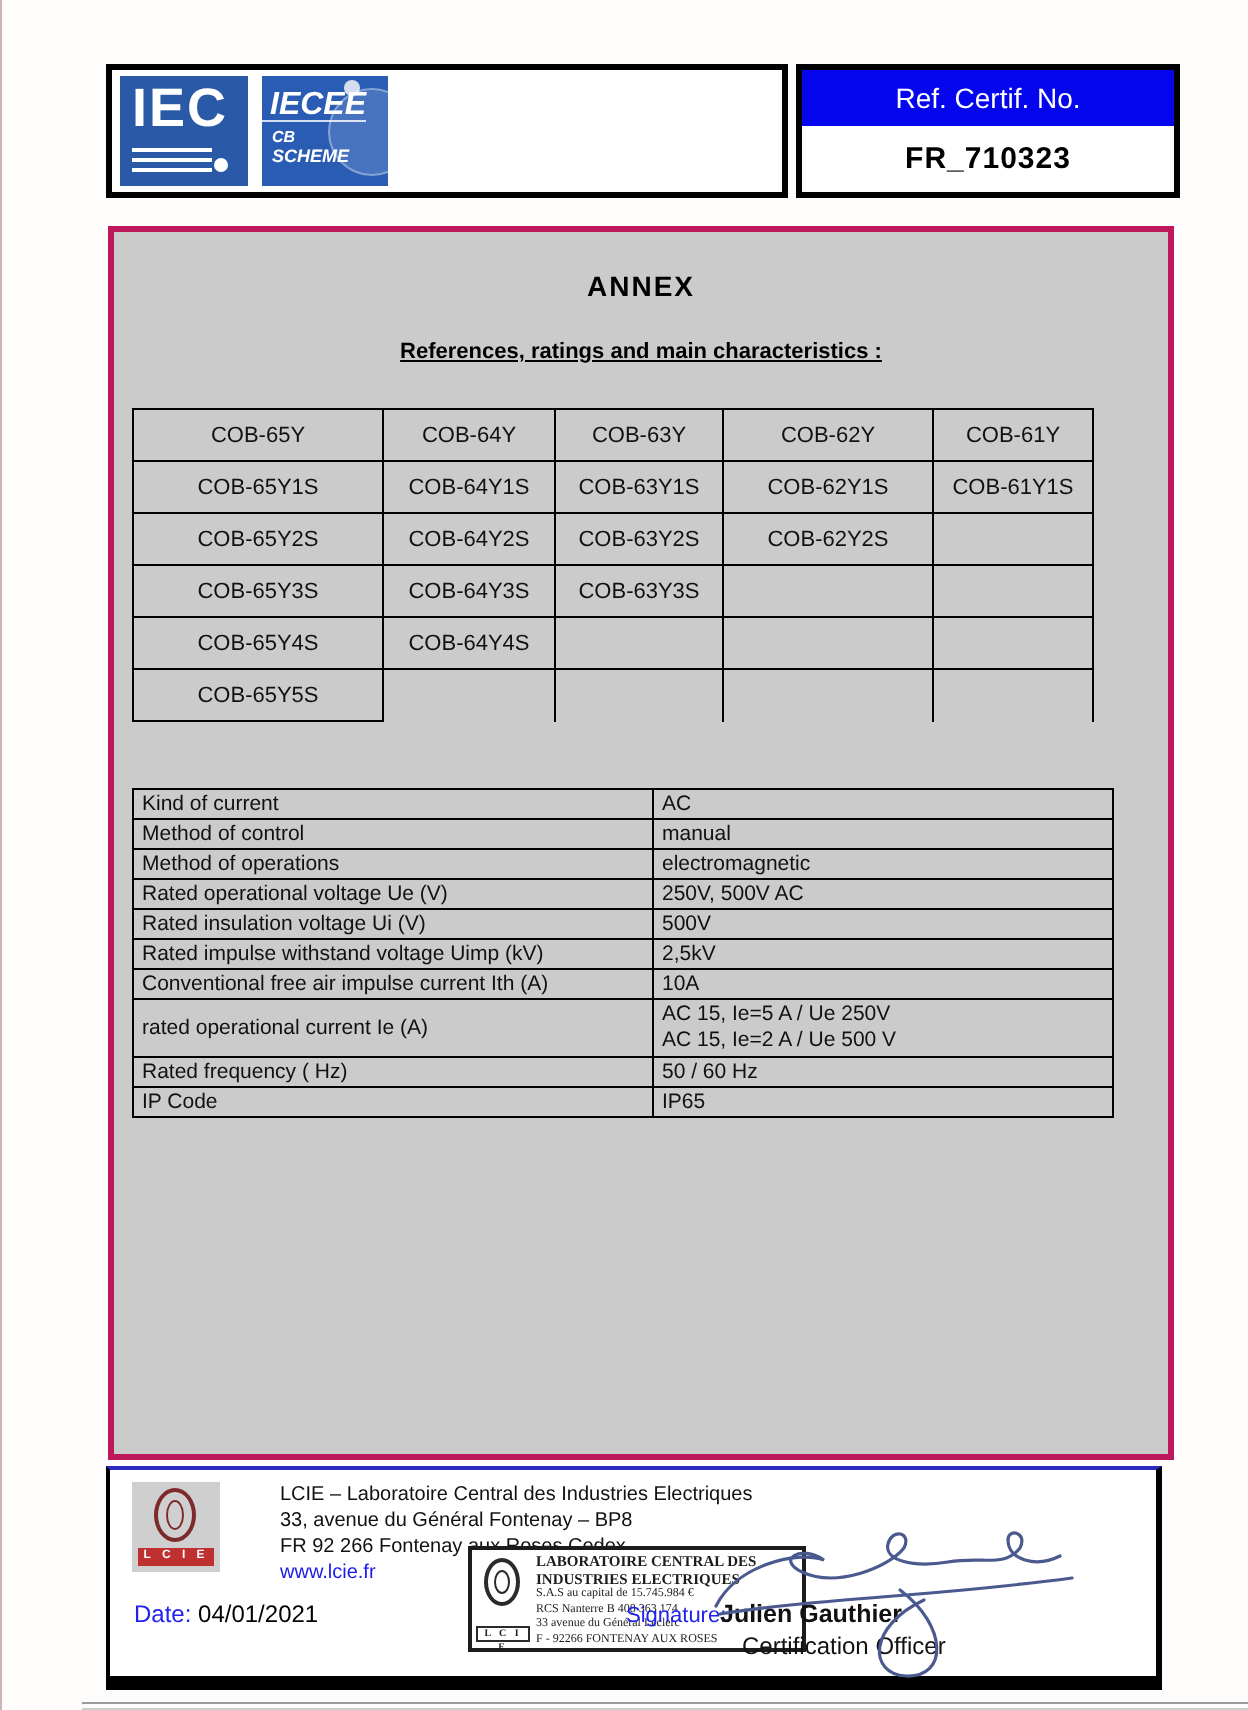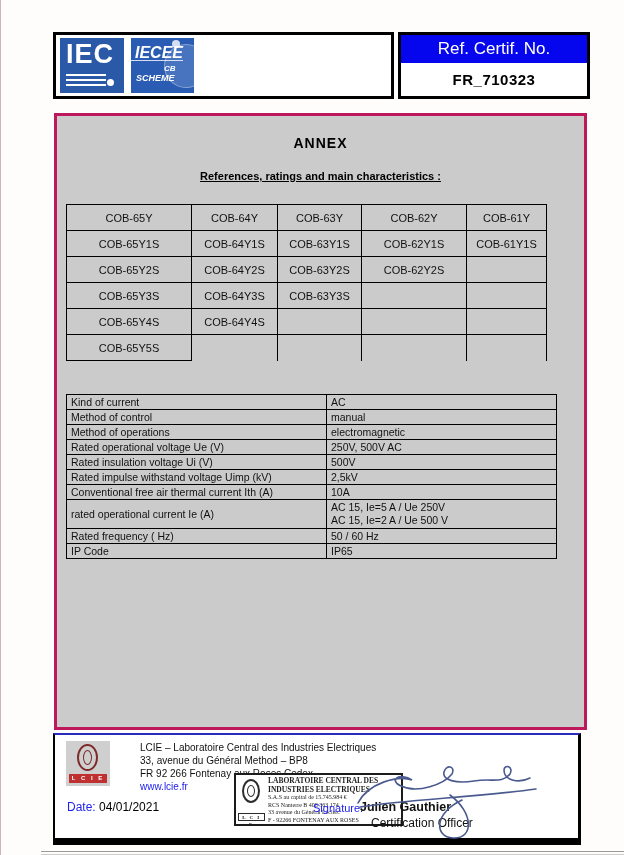--- a/index.html
+++ b/index.html
@@ -21,25 +21,25 @@
   .iec-lines { position:absolute; left:6px; bottom:7px; width:40px; }
   .iec-lines div { height:2px; background:#fff; margin-top:3px; }
   .iec-dot { position:absolute; right:10px; bottom:7px; width:7px; height:7px; border-radius:50%; background:#fff; }
   .iecee-logo { position:absolute; left:75px; top:3px; width:63px; height:55px;
     background:#2a5cb4; color:#fff; overflow:hidden; font-style:italic; font-weight:bold; }
   .iecee-globe { position:absolute; right:-14px; top:6px; width:44px; height:44px; border-radius:50%;
     background:rgba(255,255,255,0.14); border:1px solid rgba(255,255,255,0.35); }
   .iecee-dot { position:absolute; right:14px; top:2px; width:8px; height:8px; border-radius:50%; background:rgba(255,255,255,.8); }
   .iecee-word { position:relative; font-size:16px; letter-spacing:0; padding:8px 0 0 4px; line-height:14px;
     border-bottom:1px solid rgba(255,255,255,.8); display:inline-block; }
-  .iecee-cb { position:relative; font-size:8px; padding:3px 0 0 5px; line-height:8px;margin-left:28px; }
+  .iecee-cb { position:relative; font-size:8px; padding:3px 0 0 5px; line-height:8px; }
   .iecee-scheme { position:relative; font-size:9px; padding:1px 0 0 5px; line-height:9px; }
   .cert-box { position:absolute; left:397px; top:32px; width:192px; height:67px;
     background:#fff; border:3px solid #000; }
-  .cert-label { height:28px; background:#0505ee; color:#fff; font-size:17px;
+  .cert-label { height:28px; background:#0505ee; color:#fff; font-size:14px;
     display:flex; align-items:center; justify-content:center; }
   .cert-number { height:33px; display:flex; align-items:center; justify-content:center;
     font-size:15px; font-weight:bold; color:#000; letter-spacing:0.5px; }
 
   
   .annex-box { position:absolute; left:53px; top:113px; width:533px; height:617px;
     background:#cbcbcb; border:3px solid #be185d; }
   .annex-title { text-align:center; margin-top:19px; font-size:14px; font-weight:bold;
     letter-spacing:1px; color:#000; }
   .annex-subtitle { text-align:center; margin-top:19px; font-size:11px; font-weight:bold;
@@ -200,21 +200,21 @@
           </tr>
           <tr>
             <td>Rated insulation voltage Ui (V)</td>
             <td>500V</td>
           </tr>
           <tr>
             <td>Rated impulse withstand voltage Uimp (kV)</td>
             <td>2,5kV</td>
           </tr>
           <tr>
-            <td>Conventional free air thermal current Ith (A)</td>
+            <td>Conventional free air impulse current Ith (A)</td>
             <td>10A</td>
           </tr>
           <tr>
             <td>rated operational current Ie (A)</td>
             <td>
               <div class="vline">AC 15,  Ie=5 A / Ue 250V</div>
               <div class="vline">AC 15,  Ie=2 A / Ue 500 V</div>
             </td>
           </tr>
           <tr>
@@ -231,21 +231,21 @@
 
   <div class="footer-box">
     <div class="lcie-logo">
       <div class="lcie-oval">
         <div class="lcie-oval-inner"></div>
       </div>
       <div class="lcie-bar">L C I E</div>
     </div>
     <div class="footer-address">
       <div>LCIE – Laboratoire Central des Industries Electriques</div>
-      <div>33, avenue du Général Method – BP8</div>
+      <div>33, avenue du Général Fontenay – BP8</div>
       <div>FR 92 266 Fontenay aux Roses Cedex</div>
       <div><a href="#" class="footer-website">www.lcie.fr</a></div>
     </div>
     <div class="footer-date">
       <span class="lbl">Date:</span>
       <span>04/01/2021</span>
     </div>
 
     <div class="stamp">
       <div class="stamp-emblem">

